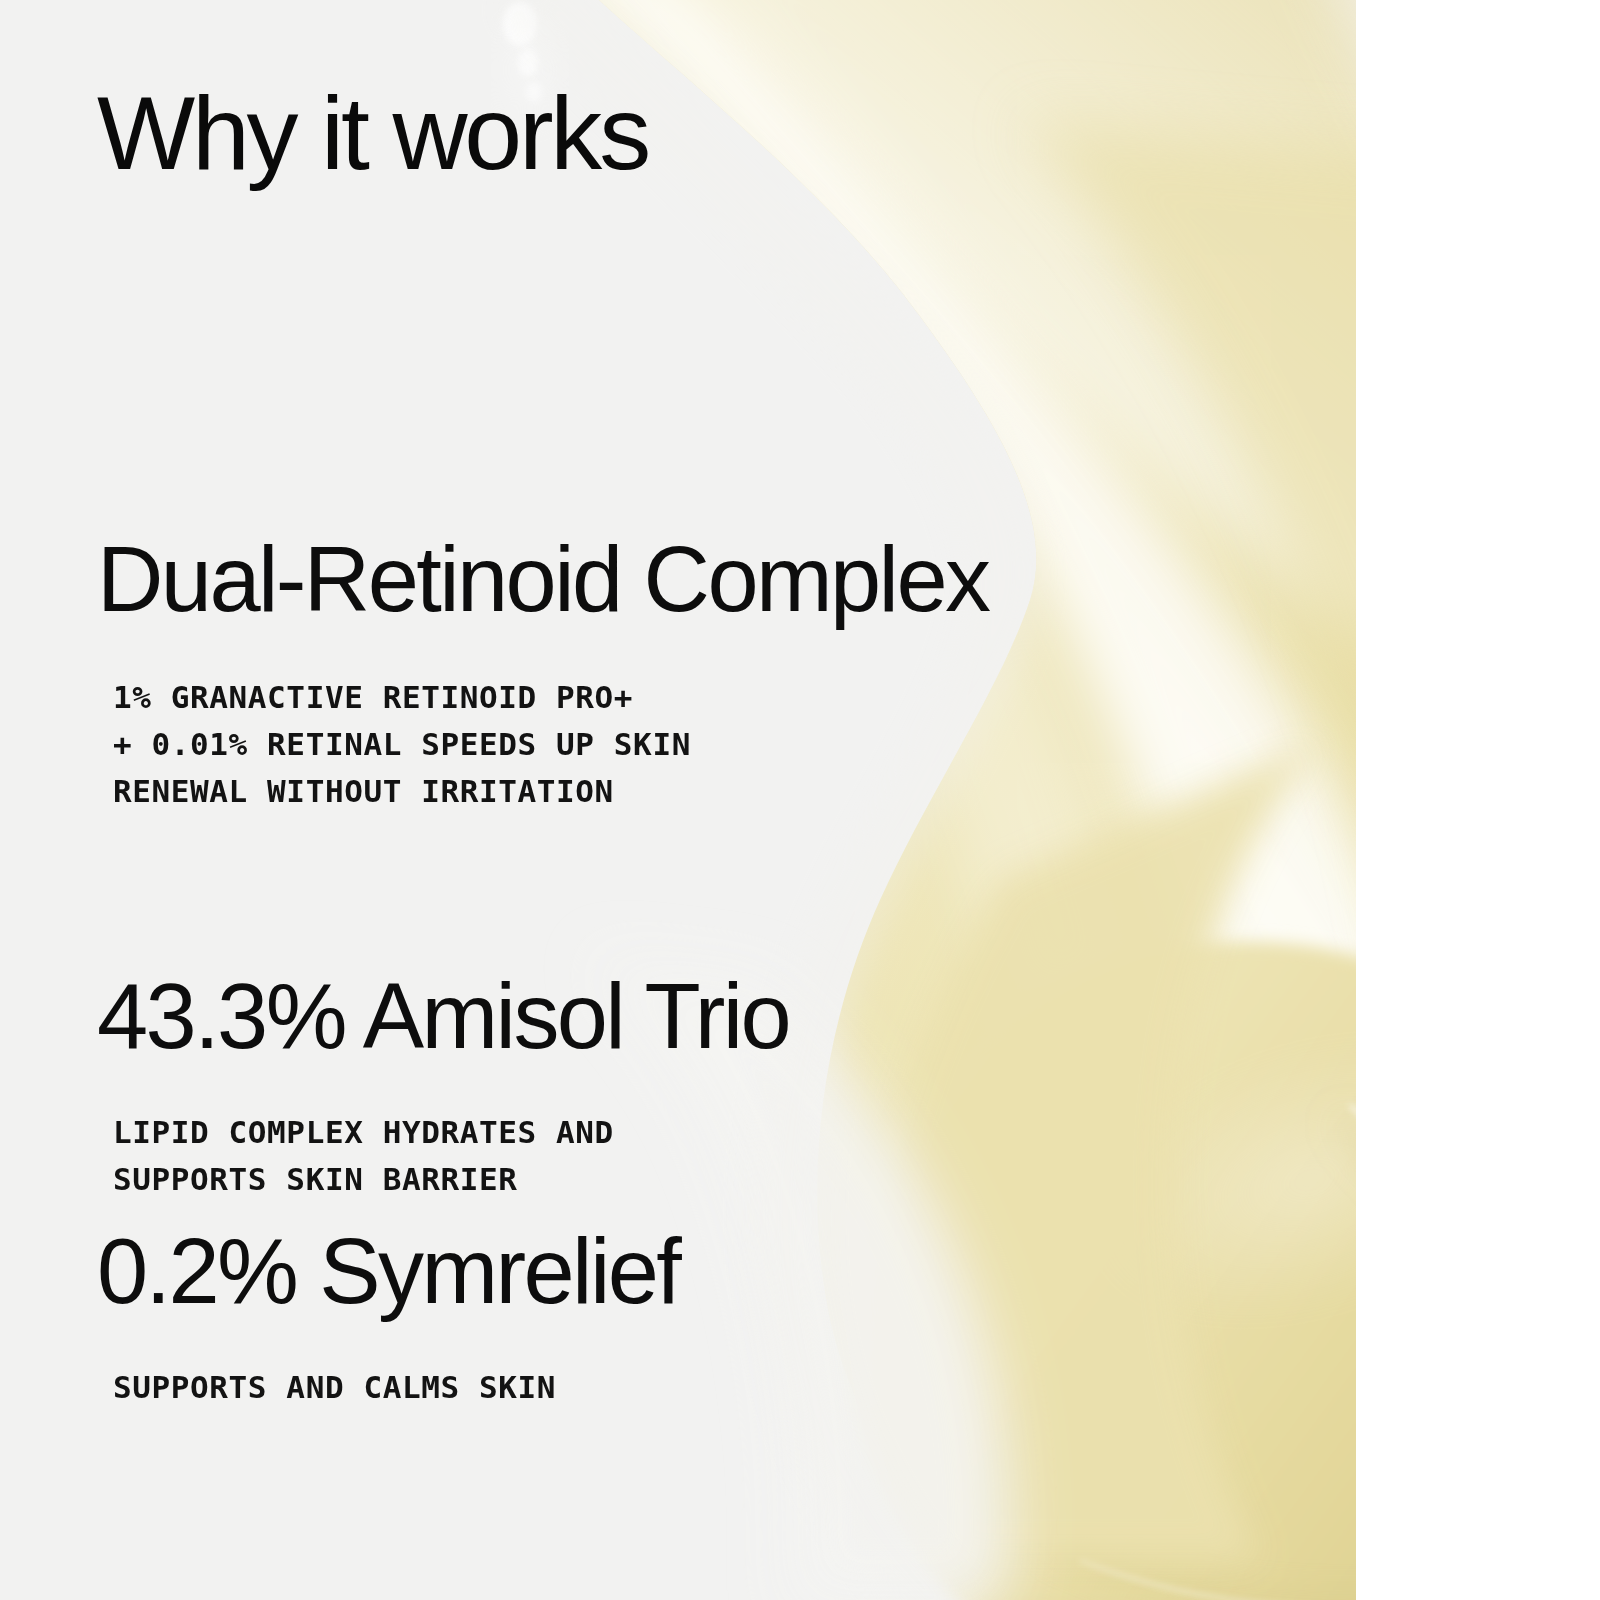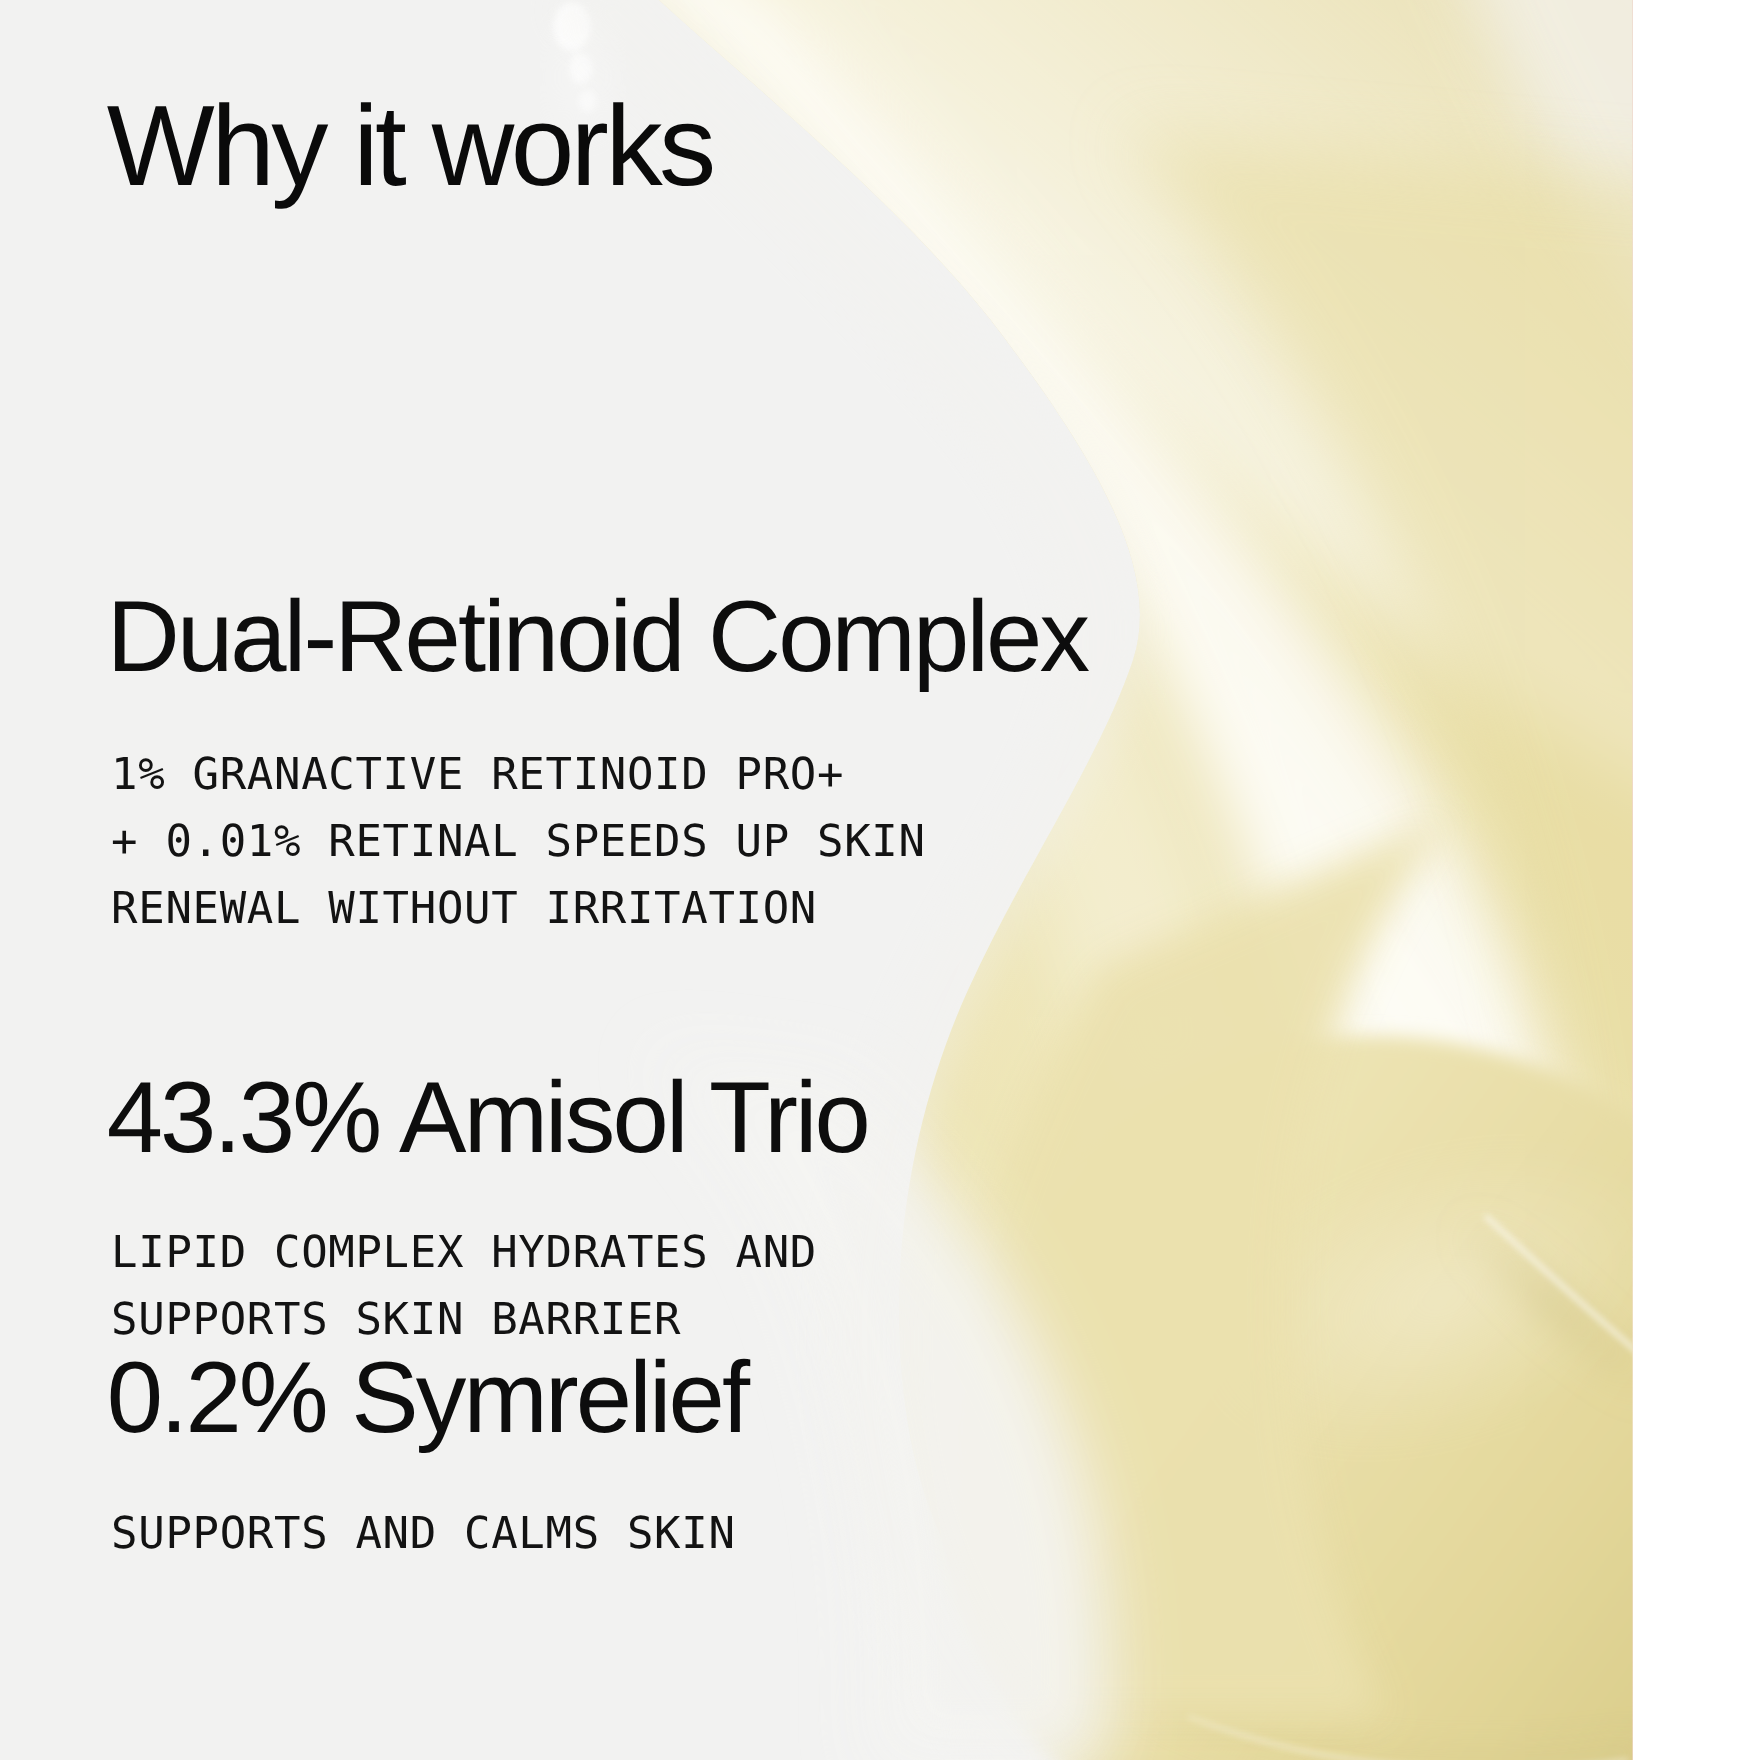--- a/index.html
+++ b/index.html
@@ -2,21 +2,21 @@
 <html><head>
 <meta charset="utf-8">
 <style>
   html, body {
     margin: 0;
     padding: 0;
     background: #ffffff;
   }
   #canvas {
     position: relative;
-    width: 1484px;
+    width: 1356px;
     height: 1600px;
     overflow: hidden;
     background: #ec4899;
     font-family: "Liberation Sans", sans-serif;
   }
   
   #swirl-art {
     position: absolute;
     inset: 0;
     width: 1600px;
@@ -48,28 +48,28 @@
   }
   .benefit-heading {
     margin: 0;
     font-weight: 400;
     font-size: 92px;
     line-height: 1.11;
     letter-spacing: -2.6px;
     color: #0d0d0d;
   }
   .benefit-desc {
-    margin: 4px;
+    margin: 16px;
     font-family: "DejaVu Sans Mono", "Liberation Mono", monospace;
-    font-size: 40px;
+    font-size: 31px;
     line-height: 1.52;
     letter-spacing: 0.6px;
     color: #131313;
     white-space: pre-line;
-    font-weight: 400;
+    font-weight: 700;
   }
   #benefit-0 { top: 528px; }
   #benefit-0 .benefit-desc { margin-top: 44px; }
   #benefit-1 { top: 965px; }
   #benefit-1 .benefit-desc { margin-top: 42px; }
   #benefit-2 { top: 1220px; }
   #benefit-2 .benefit-desc { margin-top: 42px; }
 </style>
 </head>
 <body>

